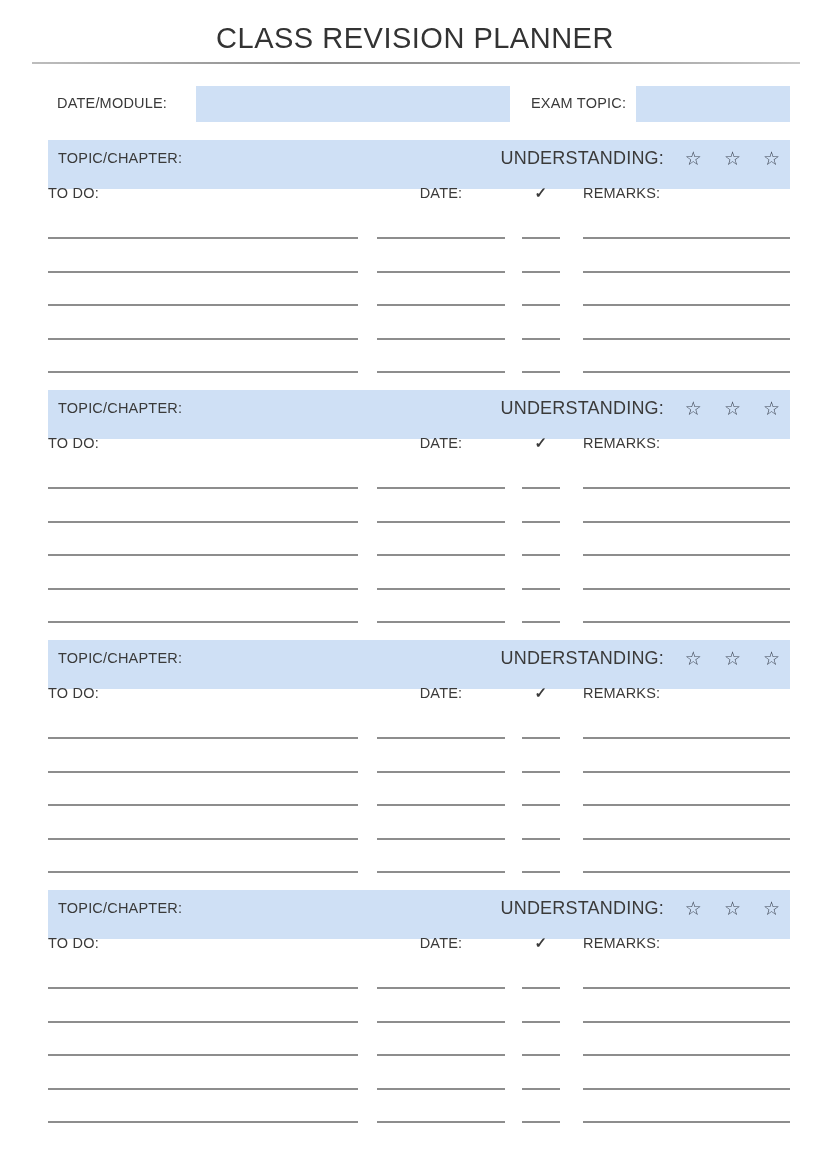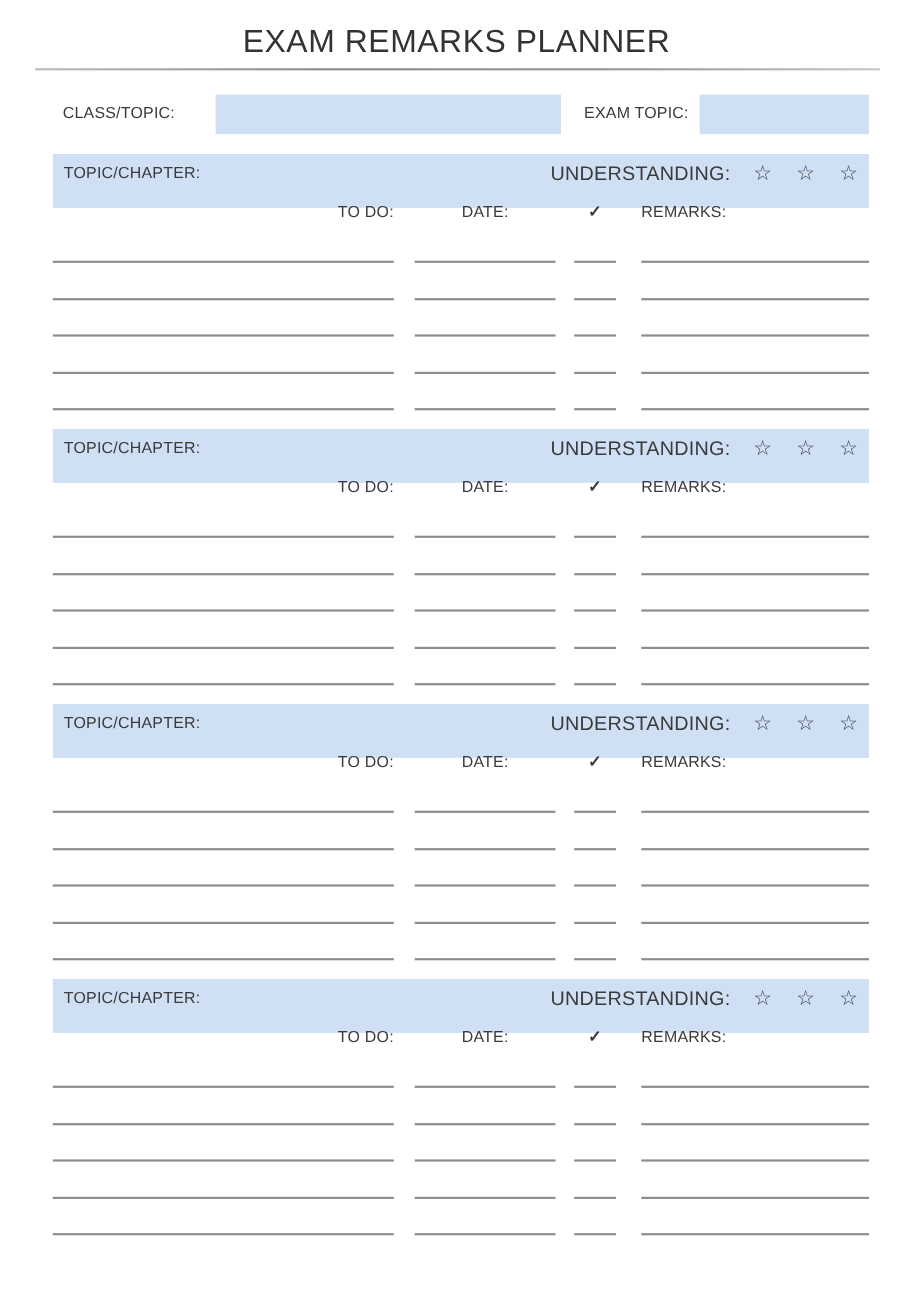--- a/index.html
+++ b/index.html
@@ -127,21 +127,21 @@
   }
   .col-head {
     position: absolute;
     top: 0;
     font-size: 14.5px;
     letter-spacing: 0.2px;
     color: #3a3a3a;
     white-space: nowrap;
     line-height: 26px;
   }
-  .ch-todo    { left: 48px;  width: 310px; text-align: right; }
+  .ch-todo    { left: 48px;  width: 310px; text-align: left; }
   .ch-date    { left: 377px; width: 128px; text-align: center; }
   .ch-check   { left: 522px; width: 38px;  text-align: center; font-weight: 700; font-size: 15px; }
   .ch-remarks { left: 583px; width: 207px; text-align: left; }
 
   
   .row { position: absolute; left: 0; width: 830px; height: 2px; }
   .wline {
     position: absolute;
     top: 0;
     height: 2px;
@@ -162,26 +162,26 @@
     font-size: 12.5px;
     color: #9e9e9e;
     letter-spacing: 0.3px;
   }
 </style>
 </head>
 <body>
 
 <div class="page">
 
-  <div class="title">EXAM REMARKS PLANNER</div>
+  <div class="title">CLASS REVISION PLANNER</div>
 
   <div class="title-rule"></div>
 
   <div class="info-row">
-    <span class="info-label label-class">CLASS/TOPIC:</span>
+    <span class="info-label label-class">DATE/MODULE:</span>
     <div class="info-field field-class"></div>
 
     <span class="info-label label-examdate">EXAM TOPIC:</span>
     <div class="info-field field-examdate"></div>
   </div>
 
   <div id="sections-host">
       <div class="section" style="top: 140px; height: 264.5px;">
         <div class="sec-head">
           <span class="sec-head-label">TOPIC/CHAPTER:</span>

